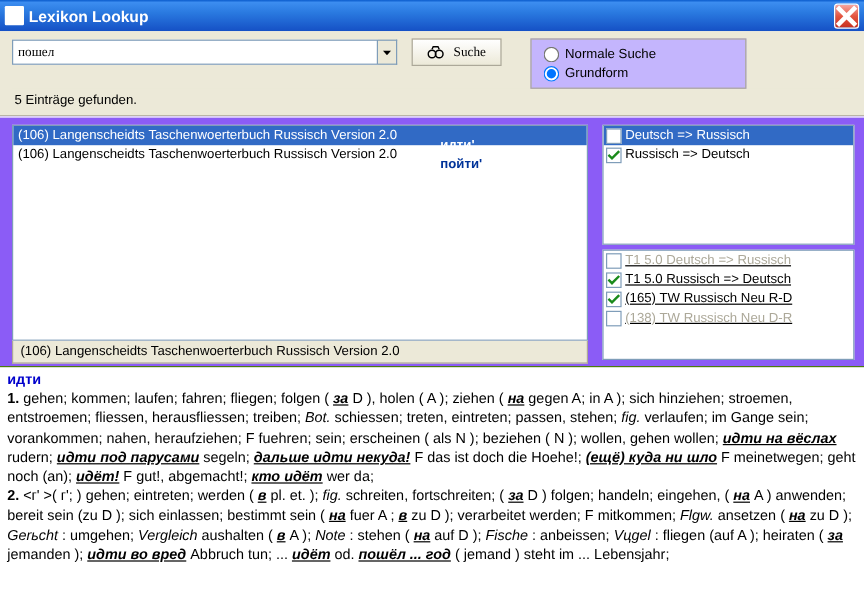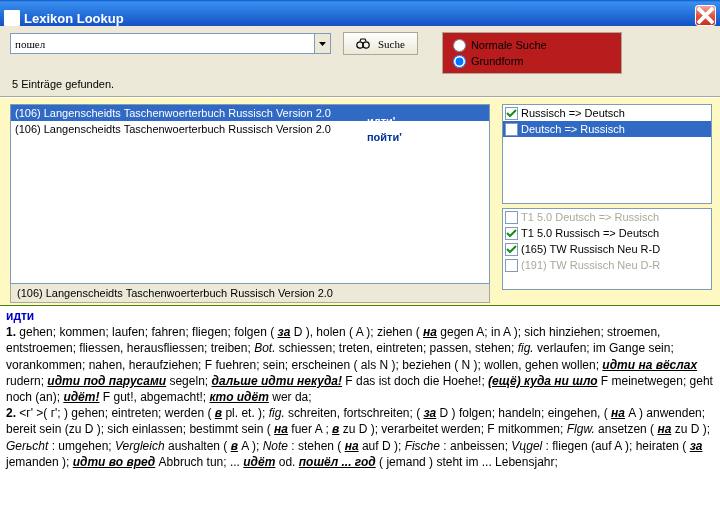--- a/index.html
+++ b/index.html
@@ -1,52 +1,52 @@
 <!DOCTYPE html>
 <html><head>
 <meta charset="utf-8">
 <style>
 * { box-sizing: border-box; margin: 0; padding: 0; }
 body { font-family: Tahoma, Arial, sans-serif; font-size: 11px; background: #fff; width: 720px; height: 509px; overflow: hidden; }
 
-.titlebar { height: 26px; background: linear-gradient(to bottom, #0a5bcc 0%, #3c8df0 8%, #2a7ae0 40%, #1550c5 100%); display: flex; align-items: flex-end; padding: 0 4px; color: #fff; }
+.titlebar { height: 26px; background: linear-gradient(to bottom, #0a5bcc 0%, #3c8df0 8%, #2a7ae0 40%, #1550c5 100%); display: flex; align-items: center; padding: 0 4px; color: #fff; }
 .titlebar .icon { width: 16px; height: 16px; background: #fff; margin-right: 4px; border-radius: 1px; }
 .titlebar .title { font-weight: bold; font-size: 13px; flex: 1; }
 .titlebar .close { width: 21px; height: 21px; background: linear-gradient(to bottom, #f5a6a0, #e45540, #c73020); border: 1px solid #fff; border-radius: 3px; color: #fff; font-weight: bold; font-size: 12px; display: flex; align-items: center; justify-content: center; cursor: pointer; }
 
 .toolbar-area { background: #ece9d8; border-bottom: 1px solid #aca899; padding: 6px 10px; }
 .toolbar-row { display: flex; align-items: flex-start; gap: 8px; }
 .search-group { display: flex; align-items: center; }
 .combo { display: flex; }
 .combo input { width: 305px; height: 21px; border: 1px solid #7f9db9; padding: 0 4px; font: 11px Tahoma; }
 .combo .dd { width: 16px; height: 21px; background: #ece9d8; border: 1px solid #7f9db9; border-left: 0; display: flex; align-items: center; justify-content: center; cursor: pointer; }
 .combo .dd svg { width: 7px; height: 4px; }
 .btn { height: 23px; border: 1px solid #aca899; background: linear-gradient(#fff, #ece9d8); padding: 0 12px; display: flex; align-items: center; gap: 8px; cursor: pointer; margin-left: 12px; font: 11px Tahoma; }
 .btn svg { width: 14px; height: 12px; }
 
-.radio-panel { border: 1px solid #aca899; background: #b91c1c; padding: 4px 10px 4px 10px; margin-left: 16px; min-width: 180px; }
+.radio-panel { border: 1px solid #aca899; background: #c4b5fd; padding: 4px 10px 4px 10px; margin-left: 16px; min-width: 180px; }
 .radio-panel label { display: flex; align-items: center; gap: 5px; height: 16px; cursor: pointer; }
 .radio-panel input { cursor: pointer; }
 
 .status-line { padding: 4px 2px 0 2px; background: #ece9d8; }
 
-.mid { display: flex; background: #fef9c3; border-top: 1px solid #fff; }
+.mid { display: flex; background: #8b5cf6; border-top: 1px solid #fff; }
 .left-pane { flex: 1; padding: 6px 8px 2px 10px; display: flex; flex-direction: column; }
 .result-list { background: #fff; border: 1px solid #7f9db9; height: 180px; overflow: hidden; }
 .result-row { display: flex; align-items: center; height: 16px; padding: 0 4px; gap: 4px; white-space: nowrap; }
 .result-row.sel { background: #316ac5; color: #fff; }
 .result-row.sel .word { color: #fff; }
 .result-row .src { flex: 0 0 auto; }
 .result-row .word { color: #003399; font-weight: bold; margin-left: 32px; margin-top: 16px; }
 .below-list { background: #ece9d8; border: 1px solid #aca899; border-top: 0; padding: 3px 6px; font-size: 11px; }
 
 .right-pane { width: 222px; padding: 6px 8px 2px 4px; display: flex; flex-direction: column; gap: 4px; }
 .dict-box { background: #fff; border: 1px solid #7f9db9; overflow: hidden; }
 .dict-box.top { height: 100px; }
-.dict-box.bot { height: 82px; }
+.dict-box.bot { height: 92px; text-decoration: underline; }
 .dict-row { display: flex; align-items: center; height: 16px; padding: 0 2px; gap: 3px; white-space: nowrap; }
 .dict-row.sel { background: #316ac5; color: #fff; }
 .dict-row.disabled { color: #aca899; }
 .cb { width: 13px; height: 13px; border: 1px solid #7f9db9; background: #fff; display: flex; align-items: center; justify-content: center; flex: 0 0 auto; }
 .cb.on svg { display: block; }
 .cb svg { display: none; width: 11px; height: 9px; }
 
 .definition { background: #fff; border-top: 1px solid #4d7c0f; padding: 2px 6px; height: 182px; overflow: hidden; line-height: 1.35; font-size: 12px; }
 .definition .hw { color: #0000cc; font-weight: bold; }
 .definition b { font-weight: bold; }
@@ -109,31 +109,31 @@
       </div>
       <div class="result-row">
         <span class="src">(106) Langenscheidts Taschenwoerterbuch Russisch Version 2.0</span>
         <span class="word">пойти'</span>
       </div>
     </div>
     <div class="below-list">(106) Langenscheidts Taschenwoerterbuch Russisch Version 2.0</div>
   </div>
   <div class="right-pane">
     <div class="dict-box top">
+      <div class="dict-row sel">
+        <span class="cb"></span>
+        <span>Deutsch =&gt; Russisch</span>
+      </div>
       <div class="dict-row">
         <span class="cb on">
             <svg viewBox="0 0 11 9">
               <path d="M1 4 L4 7 L10 1" stroke="#1a8a1a" stroke-width="2" fill="none"></path>
             </svg>
           </span>
         <span>Russisch =&gt; Deutsch</span>
-      </div>
-      <div class="dict-row sel">
-        <span class="cb"></span>
-        <span>Deutsch =&gt; Russisch</span>
       </div>
     </div>
     <div class="dict-box bot">
       <div class="dict-row disabled">
         <span class="cb"></span>
         <span>T1 5.0   Deutsch =&gt; Russisch</span>
       </div>
       <div class="dict-row">
         <span class="cb on">
             <svg viewBox="0 0 11 9">
@@ -145,21 +145,21 @@
       <div class="dict-row">
         <span class="cb on">
             <svg viewBox="0 0 11 9">
               <path d="M1 4 L4 7 L10 1" stroke="#1a8a1a" stroke-width="2" fill="none"></path>
             </svg>
           </span>
         <span>(165) TW Russisch Neu R-D</span>
       </div>
       <div class="dict-row disabled">
         <span class="cb"></span>
-        <span>(191) TW Russisch Neu D-R</span>
+        <span>(138) TW Russisch Neu D-R</span>
       </div>
     </div>
   </div>
 </div>
 
 <div class="definition">
   <span class="hw">идти</span><br>
   <b>1. </b><span>gehen; kommen; laufen; fahren; fliegen; folgen ( </span><b class="rus">за</b><span> D ), holen ( A ); ziehen ( </span><b class="rus">на</b><span> gegen A; in A ); sich hinziehen; stroemen, entstroemen; fliessen, herausfliessen; treiben; </span><i>Bot.</i><span> schiessen; treten, eintreten; passen, stehen; </span><i>fig.</i><span> verlaufen; im Gange sein; vorankommen; nahen, heraufziehen; F fuehren; sein; erscheinen ( als N ); beziehen ( N ); wollen, gehen wollen; </span><b class="rus">идти на вёслах</b><span> rudern; </span><b class="rus">идти под парусами</b><span> segeln; </span><b class="rus">дальше идти некуда!</b><span> F das ist doch die Hoehe!; </span><b class="rus">(ещё) куда ни шло</b><span> F meinetwegen; geht noch (an); </span><b class="rus">идёт!</b><span> F gut!, abgemacht!; </span><b class="rus">кто идёт</b><span> wer da;</span><br>
   <b> 2. </b><span>&lt;г' &gt;( г'; )</span><span> gehen; eintreten; werden ( </span><b class="rus">в</b><span> pl. et. ); </span><i>fig.</i><span> schreiten, fortschreiten; ( </span><b class="rus">за</b><span> D ) folgen; handeln; eingehen, ( </span><b class="rus">на</b><span> A ) anwenden; bereit sein (zu D ); sich einlassen; bestimmt sein ( </span><b class="rus">на</b><span> fuer A ; </span><b class="rus">в</b><span> zu D ); verarbeitet werden; F mitkommen; </span><i>Flgw.</i><span> ansetzen ( </span><b class="rus">на</b><span> zu D ); </span><i>Gerьcht</i><span> : umgehen; </span><i>Vergleich</i><span> aushalten ( </span><b class="rus">в</b><span> A ); </span><i>Note</i><span> : stehen ( </span><b class="rus">на</b><span> auf D ); </span><i>Fische</i><span> : anbeissen; </span><i>Vцgel</i><span> : fliegen (auf A ); heiraten ( </span><b class="rus">за</b><span> jemanden ); </span><b class="rus">идти во вред</b><span> Abbruch tun; ... </span><b class="rus">идёт</b><span> od. </span><b class="rus">пошёл ... год</b><span> ( jemand ) steht im ... Lebensjahr;</span>
 </div>

